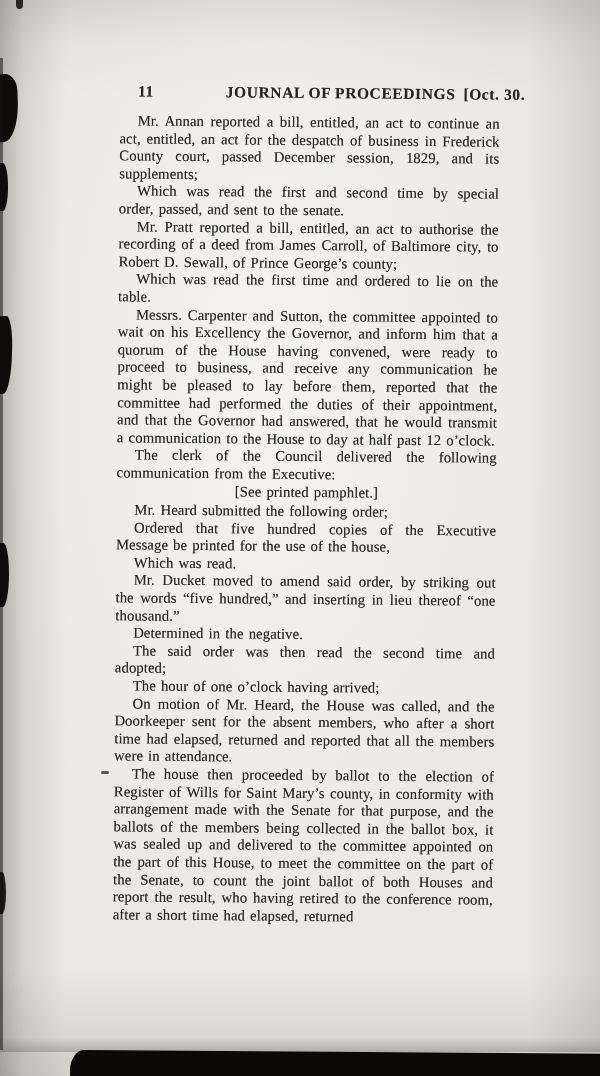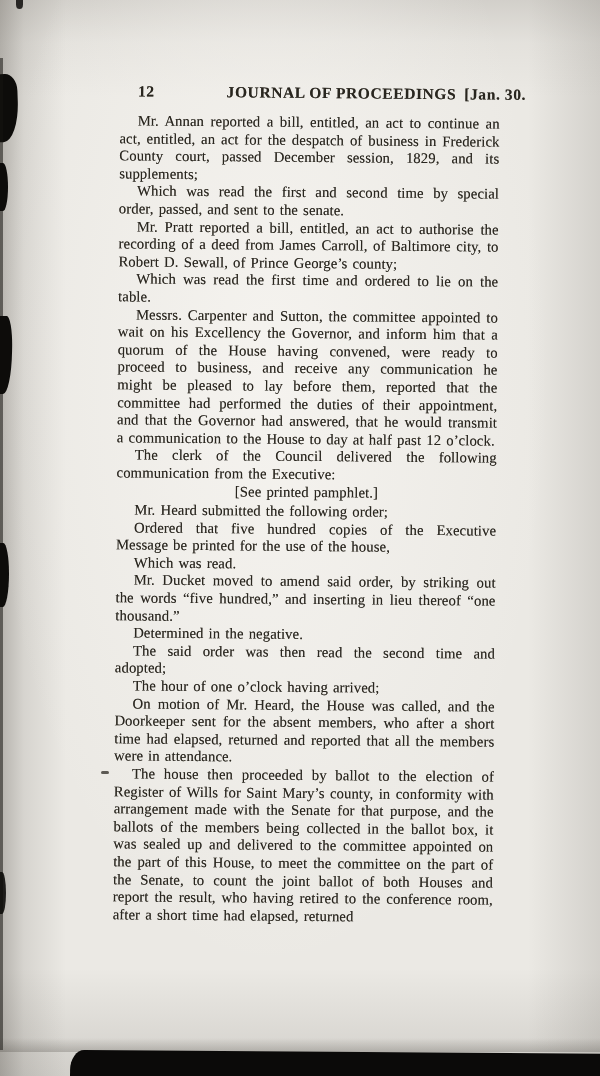--- a/index.html
+++ b/index.html
@@ -117,23 +117,23 @@
   <div class="artifact a-seg2"></div>
   <div class="artifact a-seg3"></div>
   <div class="artifact a-seg4"></div>
   <div class="artifact a-dash"></div>
   <div class="artifact a-bottomfade"></div>
   <div class="artifact a-bottombar"></div>
 
   <div class="page-content">
 
     <header class="page-header">
-      <span class="page-num">12</span>
+      <span class="page-num">11</span>
       <span class="header-title">JOURNAL OF PROCEEDINGS</span>
-      <span class="header-date">[Jan. 30.</span>
+      <span class="header-date">[Oct. 30.</span>
     </header>
 
     <main class="body-text">
       <p>Mr. Annan reported a bill, entitled, an act to continue an act, entitled, an act for the despatch of business in Frederick County court, passed December session, 1829, and its supplements;</p>
       <p>Which was read the first and second time by special order, passed, and sent to the senate.</p>
       <p>Mr. Pratt reported a bill, entitled, an act to authorise the recording of a deed from James Carroll, of Baltimore city, to Robert D. Sewall, of Prince George’s county;</p>
       <p>Which was read the first time and ordered to lie on the table.</p>
       <p>Messrs. Carpenter and Sutton, the committee appointed to wait on his Excellency the Governor, and inform him that a quorum of the House having convened, were ready to proceed to business, and receive any communication he might be pleased to lay before them, reported that the committee had performed the duties of their appointment, and that the Governor had answered, that he would transmit a communication to the House to day at half past 12 o’clock.</p>
       <p>The clerk of the Council delivered the following communication from the Executive:</p>
       <p class="centered">[See printed pamphlet.]</p>

